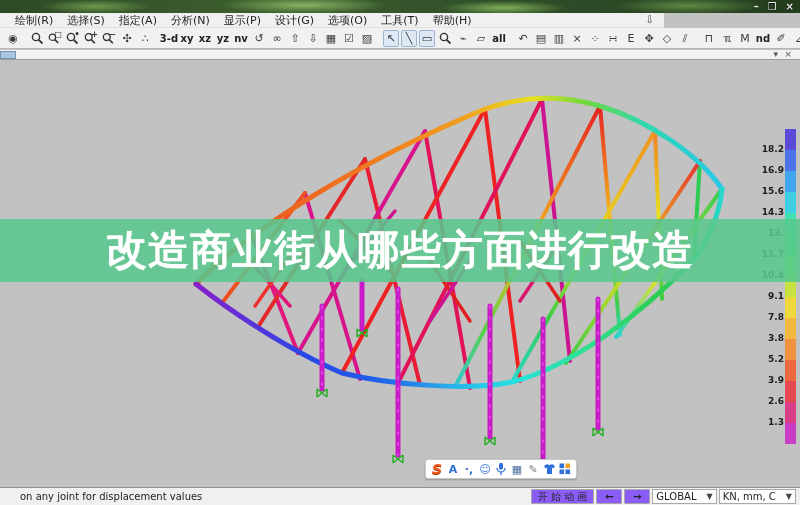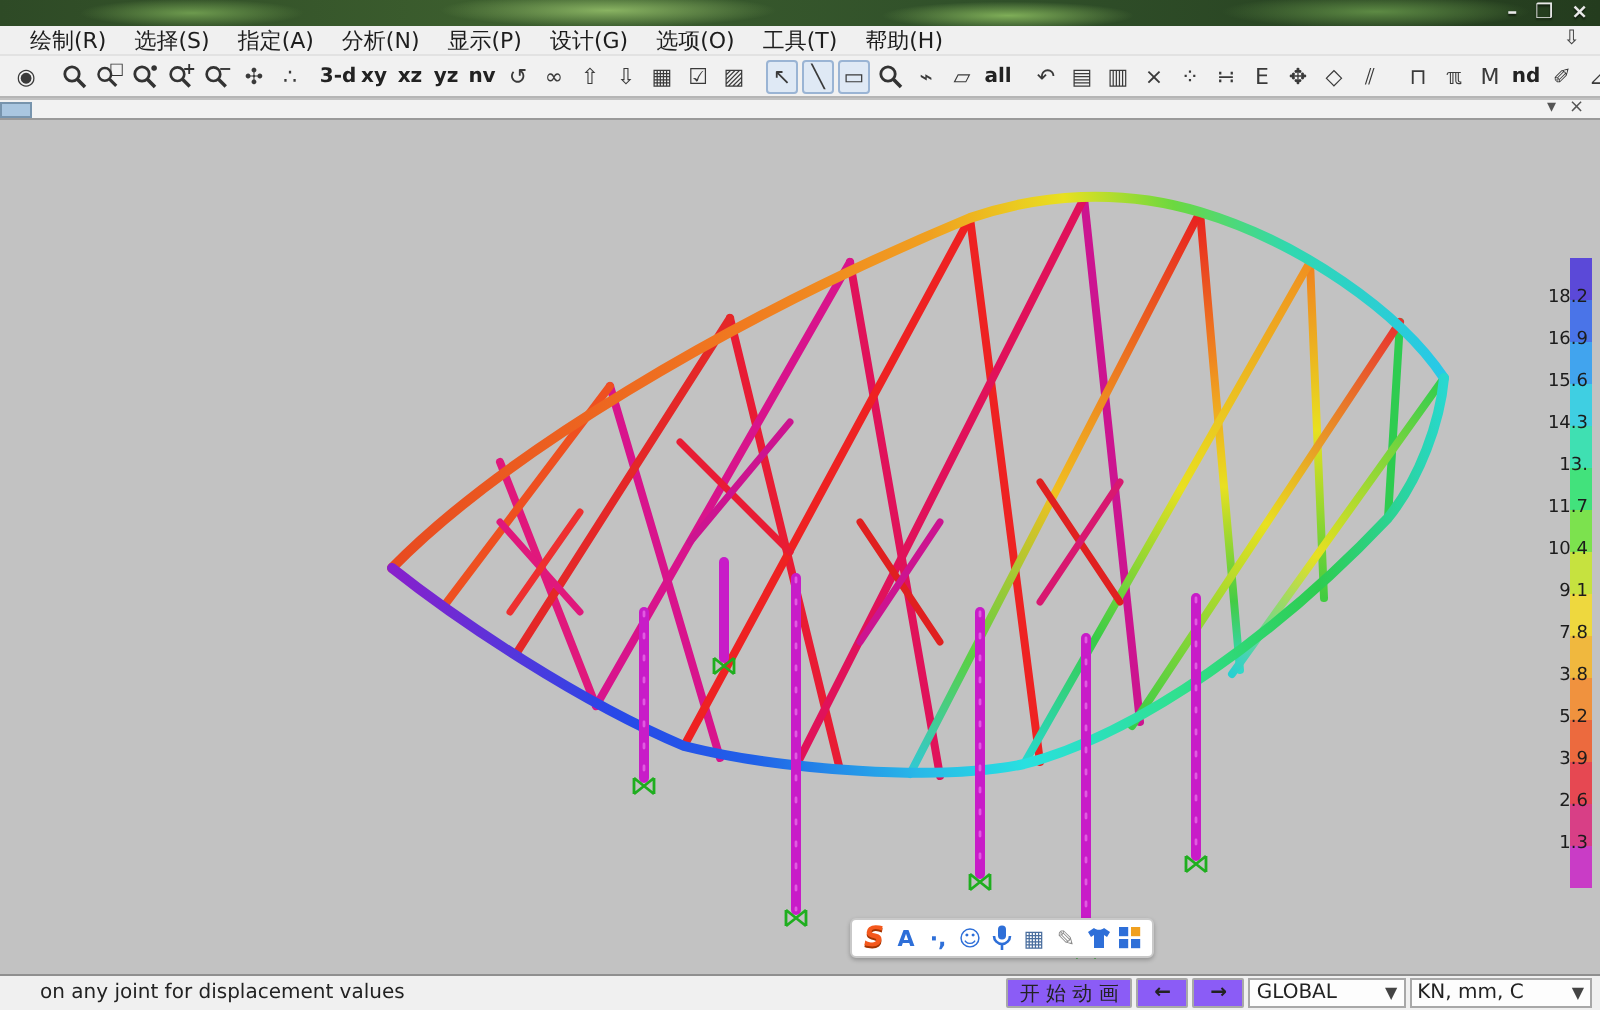--- a/index.html
+++ b/index.html
@@ -12,21 +12,21 @@
       radial-gradient(ellipse 80px 10px at 12% 50%, #6d9a4e 0%, rgba(109,154,78,0) 70%),
       radial-gradient(ellipse 120px 12px at 38% 40%, #89b362 0%, rgba(137,179,98,0) 70%),
       radial-gradient(ellipse 90px 10px at 63% 60%, #7fae58 0%, rgba(127,174,88,0) 70%),
       radial-gradient(ellipse 110px 12px at 86% 45%, #5d8a44 0%, rgba(93,138,68,0) 70%),
       linear-gradient(90deg,#2e4a26,#3c5e2e 30%,#31512a 60%,#243c1e);
   }
   #win-controls { position:absolute; right:6px; top:0; height:13px; display:flex; gap:9px; align-items:center; }
   #win-controls .wc { color:#e9e9e9; font-size:10px; font-weight:bold; line-height:13px; text-shadow:0 1px 1px rgba(0,0,0,.6); cursor:default; }
 
   
-  #menubar { position:absolute; top:13px; left:0; width:800px; height:15px; background:#f0f0f0; display:flex; align-items:center; padding-left:8px; border-bottom:1px solid #e2e2e2; }
+  #menubar { position:absolute; top:13px; left:0; width:664px; height:15px; background:#f0f0f0; display:flex; align-items:center; padding-left:8px; border-bottom:1px solid #e2e2e2; }
   #menubar .menu-item { padding:0 7px; color:#1d1d1d; font-size:11px; line-height:15px; cursor:default; }
   #menu-overflow { position:absolute; right:10px; top:1px; color:#444; font-size:10px; }
 
   
   #toolbar { position:absolute; top:28px; left:0; width:800px; height:21px; background:#f1f1f1; border-bottom:1px solid #b5b5b5; display:flex; align-items:center; padding:0 4px; overflow:hidden; white-space:nowrap; }
   #toolbar .tb { display:inline-flex; align-items:center; justify-content:center; min-width:16px; height:17px; margin:0 1px; color:#3a3a3a; font-size:11px; border:1px solid transparent; border-radius:2px; }
   #toolbar .tb.txt { font-weight:bold; font-size:10px; color:#222; padding:0 2px; }
   #toolbar .tb.act { background:#dfe9f5; border-color:#9ab4d4; }
   #toolbar .sep { display:inline-block; width:1px; height:15px; background:#c6c6c6; margin:0 3px; }
   #toolbar svg { display:block; }
@@ -37,38 +37,38 @@
   #viewstrip .vs-ctrl { position:absolute; top:-1px; color:#555; font-size:9px; line-height:10px; }
   #vs-drop { right:22px; } #vs-close { right:8px; }
 
   
   #canvas { position:absolute; top:61px; left:0; width:800px; height:426px; background:#c2c2c2; overflow:hidden; }
   #model { position:absolute; top:0; left:0; }
 
   
   #legend-strip { position:absolute; top:68px; right:4px; width:11px; display:flex; flex-direction:column; }
   #legend-strip .cell { width:11px; height:21px; }
-  #legend-labels { position:absolute; top:0; right:6px; width:40px; height:426px; }
+  #legend-labels { position:absolute; top:0; right:16px; width:40px; height:426px;font-weight:bold; }
   #legend-labels .lv { position:absolute; right:0; font-size:9px; color:#1c1c1c; text-align:right; line-height:10px; }
 
   
   #banner { position:absolute; top:158px; left:0; width:800px; height:63px; background:rgba(88,200,141,0.87); display:flex; align-items:center; justify-content:center; z-index:30; }
   #banner .bt { color:#ffffff; font-size:41px; font-weight:900; letter-spacing:1px; line-height:1; text-shadow:0 0 1px rgba(255,255,255,.5); }
 
   
   #sogou { position:absolute; left:425px; top:398px; height:20px; background:#ffffff; border:1px solid #c9c9c9; border-radius:3px; box-shadow:0 1px 2px rgba(0,0,0,.25); display:flex; align-items:center; padding:0 4px; gap:2px; z-index:40; }
   #sogou .sg { display:inline-flex; align-items:center; justify-content:center; width:14px; height:16px; font-size:11px; font-weight:bold; }
 
   
   #statusbar { position:absolute; bottom:0; left:0; width:800px; height:18px; background:#f0f0f0; border-top:1px solid #8f8f8f; display:flex; align-items:center; font-size:10px; color:#2a2a2a; }
   #status-msg { margin-left:20px; font-family:"DejaVu Sans","Liberation Sans",sans-serif; font-size:10px; color:#222; flex:0 0 auto; }
   #status-right { margin-left:auto; display:flex; align-items:center; height:15px; gap:2px; padding-right:4px; }
   .sb-btn { border:1px solid #a8a8a8; background:#8b5cf6; height:15px; display:inline-flex; align-items:center; justify-content:center; padding:0 6px; font-size:10px; color:#222; border-radius:1px; }
   .sb-arrow { width:26px; font-weight:bold; }
-  .sb-dd { border:1px solid #a8a8a8; background:#fdfdfd; height:15px; display:inline-flex; align-items:center; padding:0 3px; gap:24px; font-size:10px; color:#222; }
+  .sb-dd { border:1px solid #a8a8a8; background:#fdfdfd; height:15px; display:inline-flex; align-items:center; padding:0 3px; gap:10px; font-size:10px; color:#222; }
   .sb-dd .dd-arrow { font-size:8px; color:#444; }
 </style>
 </head>
 <body>
 
 <div id="wallpaper">
   <div id="win-controls">
       <span class="wc">–</span>
       <span class="wc">❒</span>
       <span class="wc">×</span>
@@ -343,20 +343,23 @@
       <div class="lv" style="top: 209px;">10.4</div>
       <div class="lv" style="top: 230px;">9.1</div>
       <div class="lv" style="top: 251px;">7.8</div>
       <div class="lv" style="top: 272px;">3.8</div>
       <div class="lv" style="top: 293px;">5.2</div>
       <div class="lv" style="top: 314px;">3.9</div>
       <div class="lv" style="top: 335px;">2.6</div>
       <div class="lv" style="top: 356px;">1.3</div>
     </div>
 
+  <div id="banner">
+    <span class="bt">改造商业街从哪些方面进行改造</span>
+  </div>
 
   <div id="sogou">
       <span class="sg" style="color: rgb(244, 88, 28); font-style: italic; font-size: 14px; text-shadow: rgb(163, 52, 0) 0px 1px 0px;">S</span>
       <span class="sg" style="color: rgb(46, 111, 216);">A</span>
       <span class="sg" style="color: rgb(46, 111, 216);">·,</span>
       <span class="sg" style="color: rgb(46, 111, 216);">☺</span>
       <span class="sg">
         <svg width="10" height="14" viewBox="0 0 10 14">
           <rect x="3" y="0.8" width="4" height="7" rx="2" fill="#2e6fd8"></rect>
           <path d="M1,6 a4,4 0 0 0 8,0" fill="none" stroke="#2e6fd8" stroke-width="1.3"></path>

